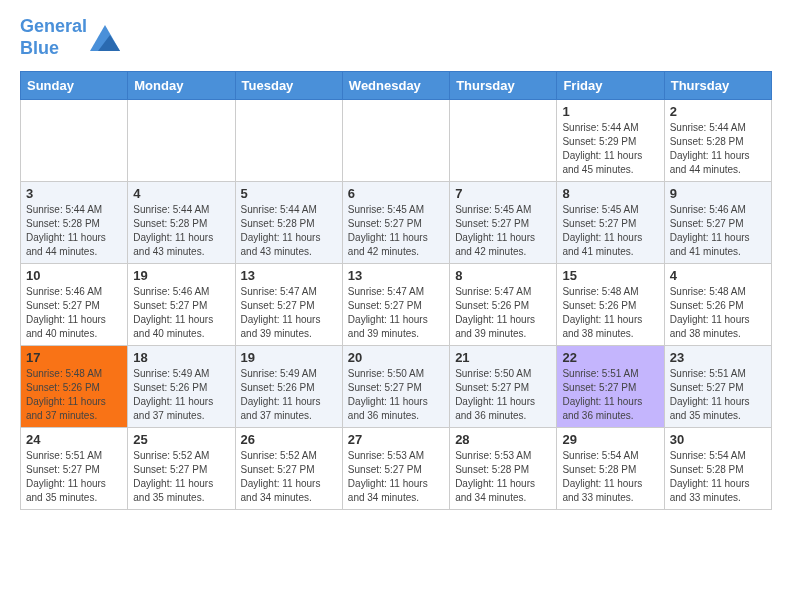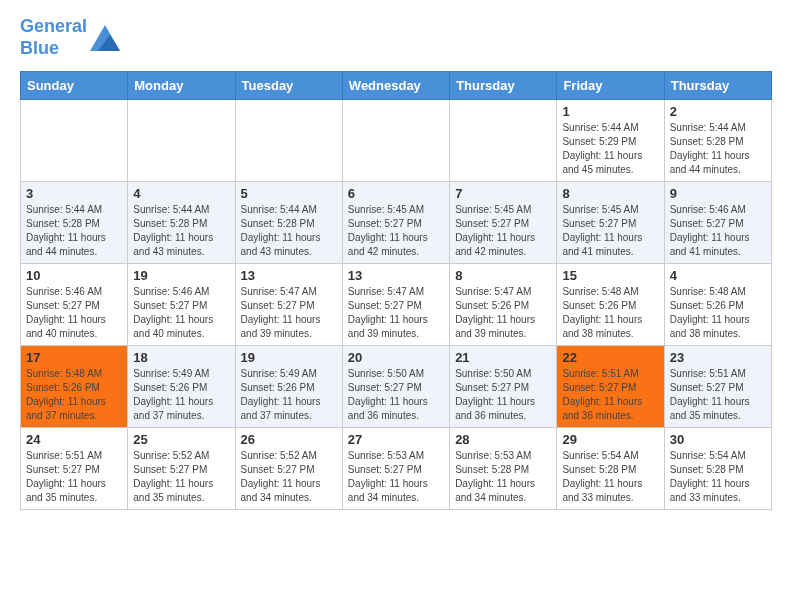--- a/index.html
+++ b/index.html
@@ -187,21 +187,21 @@
             <div class="day-info" style="white-space: pre-wrap;">Sunrise: 5:50 AM
 Sunset: 5:27 PM
 Daylight: 11 hours and 36 minutes.</div>
           </td>
           <td style="background: rgb(240, 244, 250); margin-top: 48px;">
             <span class="day-num">21</span>
             <div class="day-info" style="white-space: pre-wrap;">Sunrise: 5:50 AM
 Sunset: 5:27 PM
 Daylight: 11 hours and 36 minutes.</div>
           </td>
-          <td style="background: #f97316;">
+          <td style="background: #c4b5fd;">
             <span class="day-num">22</span>
             <div class="day-info" style="white-space: pre-wrap;">Sunrise: 5:51 AM
 Sunset: 5:27 PM
 Daylight: 11 hours and 36 minutes.</div>
           </td>
           <td style="background: rgb(240, 244, 250);">
             <span class="day-num">23</span>
             <div class="day-info" style="white-space: pre-wrap;">Sunrise: 5:51 AM
 Sunset: 5:27 PM
 Daylight: 11 hours and 35 minutes.</div>

